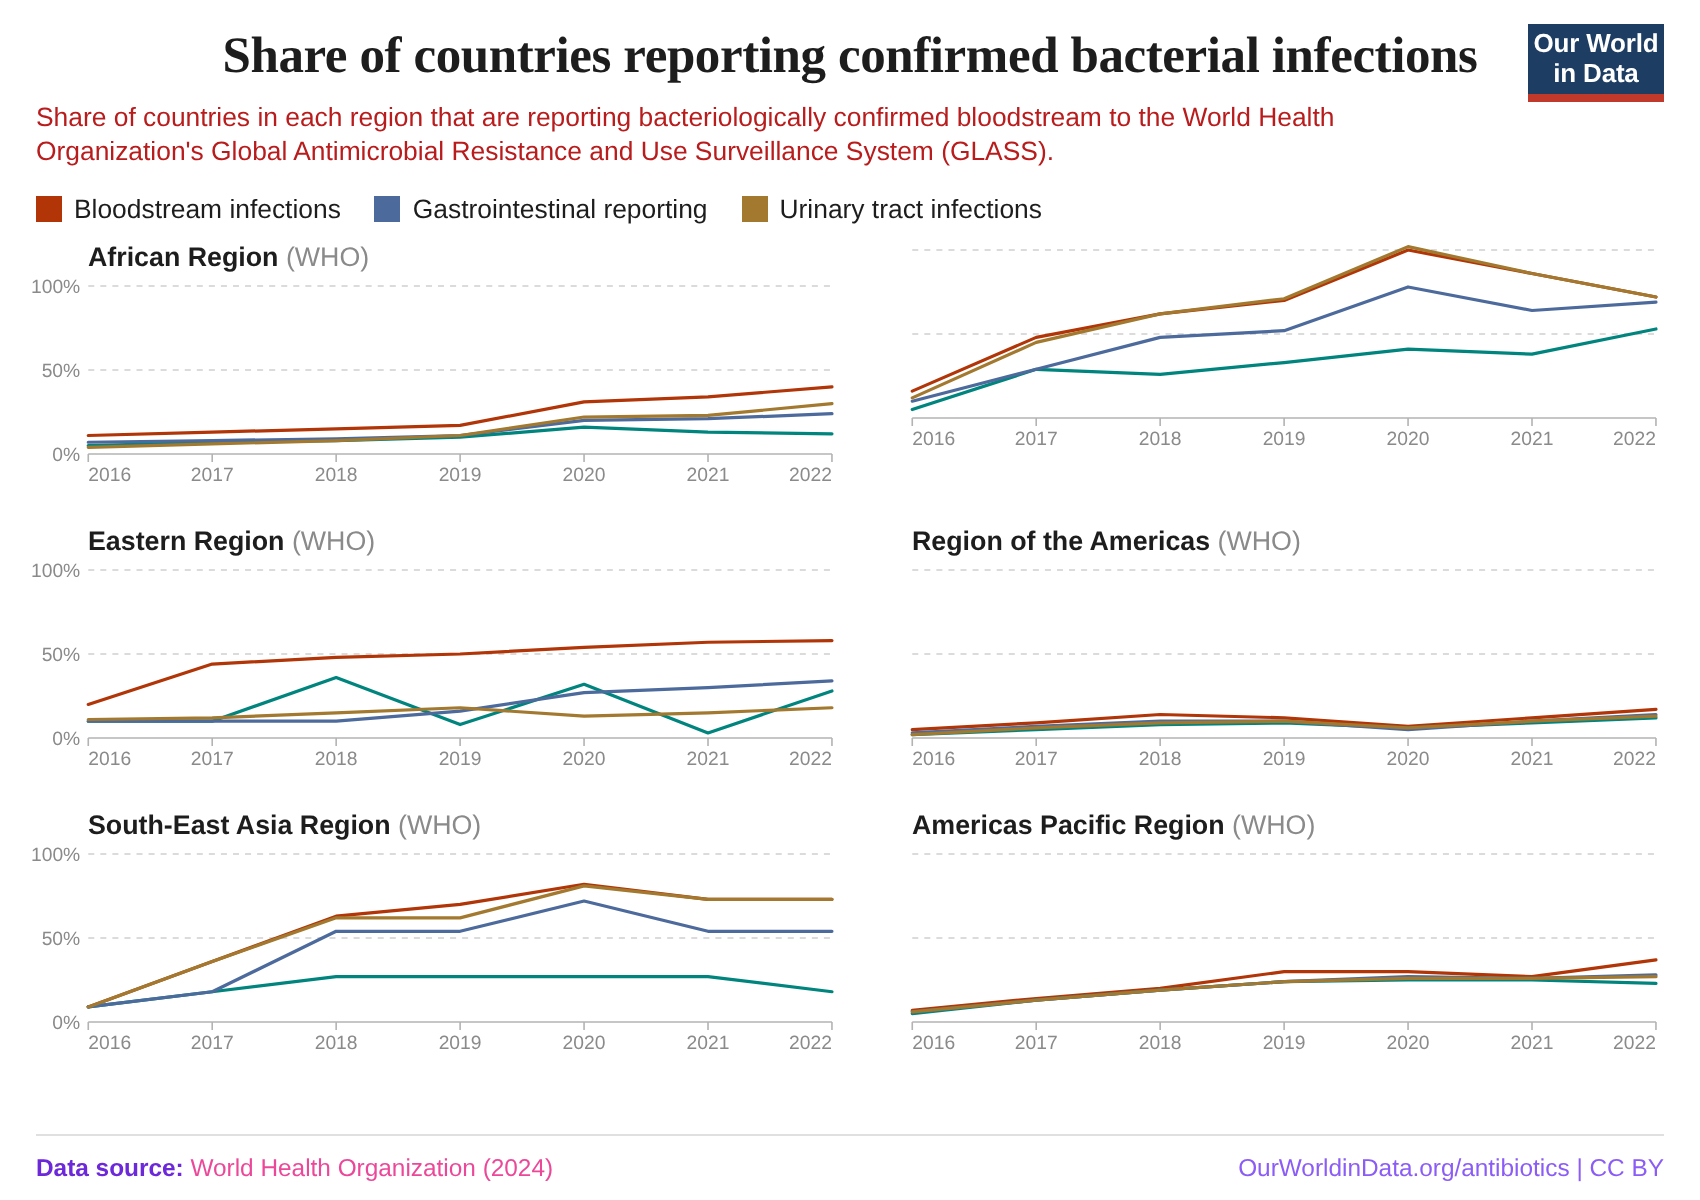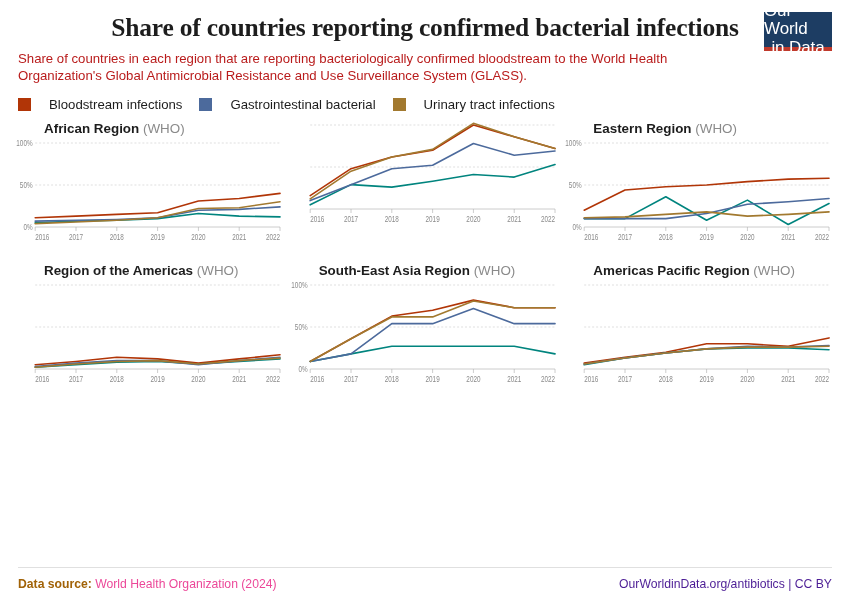--- a/index.html
+++ b/index.html
@@ -51,55 +51,55 @@
     border-bottom: 4px solid #c0392b;
     box-sizing: border-box;
     display: flex;
     flex-direction: column;
     align-items: center;
     justify-content: center;
     line-height: 1.08;
   }
   #owid-logo span {
     color: #ffffff;
-    font-size: 17px;
-    font-weight: 400;
+    font-size: 13px;
+    font-weight: 700;
     letter-spacing: -0.1px;
     font-family: "Liberation Sans", sans-serif;
   }
 
   
   #legend {
     display: flex;
     align-items: center;
     padding: 12px 18px 0 18px;
     gap: 17px;
   }
   .legend-item {
     display: flex;
     align-items: center;
-    gap: 18px;
+    gap: 6px;
   }
   .legend-swatch {
     width: 13px;
     height: 13px;
     flex: 0 0 auto;
   }
   .legend-label {
     font-size: 13.2px;
     color: #1d1d1d;
   }
 
   
   #panels {
     position: relative;
     margin-top: 9px;
     padding: 0 18px;
     display: grid;
-    grid-template-columns: 1fr 1fr 1fr;
+    grid-template-columns: 1fr 1fr;
     grid-template-rows: 142px 142px 148px;
     column-gap: 10px;
   }
   .panel {
     position: relative;
   }
   .panel-title {
     font-size: 13.4px;
     font-weight: 700;
     color: #1d1d1d;
@@ -131,45 +131,45 @@
     border-top: 1px solid #e0e0e0;
     margin: 0 18px;
     display: flex;
     align-items: center;
     justify-content: space-between;
     font-size: 12.2px;
     color: #8a8a8a;
   }
   #footer .src-label {
     font-weight: 700;
-    color: #a16207;
+    color: #6d28d9;
   }
   #footer .src-val { color: #ec4899; }
-  #footer-right { color: #4c1d95; }
+  #footer-right { color: #8b5cf6; }
 </style>
 </head>
 <body>
 
 <div id="header">
   <h1 id="chart-title">Share of countries reporting confirmed bacterial infections</h1>
   <p id="chart-subtitle">Share of countries in each region that are reporting bacteriologically confirmed bloodstream to the World Health Organization's Global Antimicrobial Resistance and Use Surveillance System (GLASS).</p>
   <div id="owid-logo">
     <span>Our World</span>
     <span>in Data</span>
   </div>
 </div>
 
 <div id="legend">
     <div class="legend-item">
       <span class="legend-swatch" style="background: rgb(177, 53, 7);"></span>
       <span class="legend-label">Bloodstream infections</span>
     </div>
     <div class="legend-item">
       <span class="legend-swatch" style="background: rgb(76, 106, 156);"></span>
-      <span class="legend-label">Gastrointestinal bacterial</span>
+      <span class="legend-label">Gastrointestinal reporting</span>
     </div>
     <div class="legend-item">
       <span class="legend-swatch" style="background: rgb(162, 121, 47);"></span>
       <span class="legend-label">Urinary tract infections</span>
     </div>
   </div>
 
 <div id="panels">
     <div class="panel">
       <div class="panel-title"><span>African Region</span><span class="who"> (WHO)</span></div>

